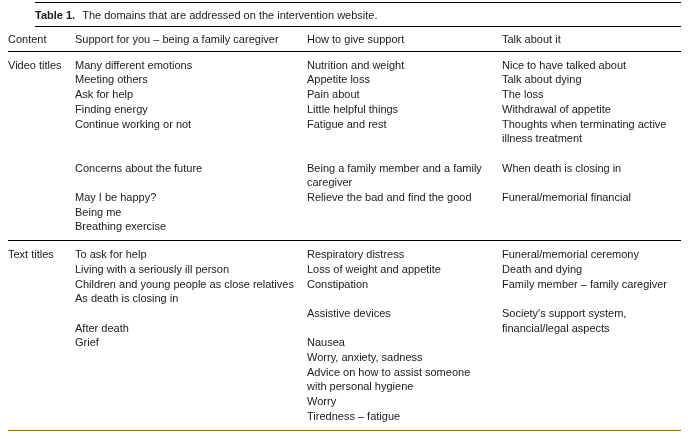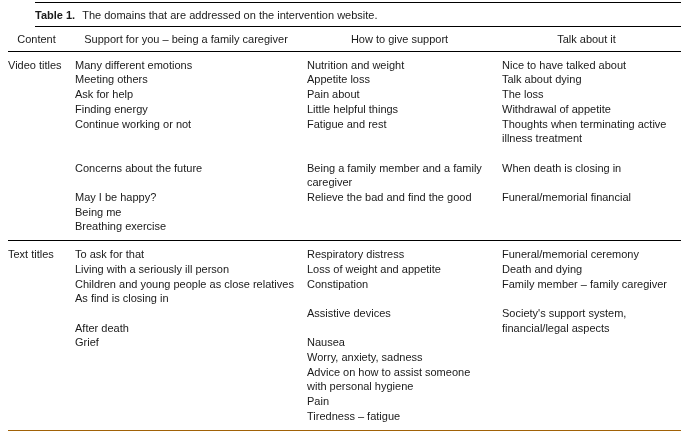--- a/index.html
+++ b/index.html
@@ -27,21 +27,21 @@
     width: 100%;
     border-collapse: collapse;
     table-layout: fixed;
   }
   col.c0 { width: 67px; }
   col.c1 { width: 232px; }
   col.c2 { width: 195px; }
   col.c3 { width: auto; }
 
   th {
-    text-align: center;
+    text-align: left;
     font-weight: normal;
     vertical-align: top;
     padding: 5px 10px 4px 0;
     border-bottom: 1px solid #000;
     white-space: nowrap;
     line-height: 14.7px;
     overflow: visible;
   }
   td {
     vertical-align: top;
@@ -120,39 +120,39 @@
             <div class="line">When death is closing in</div>
             <div class="line blank">&nbsp;</div>
             <div class="line">Funeral/memorial financial</div>
           </td>
       </tr>
       <tr class="section-last">
         <td>
           <div class="row-label">Text titles</div>
         </td>
         <td>
-            <div class="line">To ask for that</div>
+            <div class="line">To ask for help</div>
             <div class="line">Living with a seriously ill person</div>
             <div class="line">Children and young people as close relatives</div>
-            <div class="line">As find is closing in</div>
+            <div class="line">As death is closing in</div>
             <div class="line blank">&nbsp;</div>
             <div class="line">After death</div>
             <div class="line">Grief</div>
           </td>
         <td>
             <div class="line">Respiratory distress</div>
             <div class="line">Loss of weight and appetite</div>
             <div class="line">Constipation</div>
             <div class="line blank">&nbsp;</div>
             <div class="line">Assistive devices</div>
             <div class="line blank">&nbsp;</div>
             <div class="line">Nausea</div>
             <div class="line">Worry, anxiety, sadness</div>
             <div class="line">Advice on how to assist someone with personal hygiene</div>
-            <div class="line">Pain</div>
+            <div class="line">Worry</div>
             <div class="line">Tiredness – fatigue</div>
           </td>
         <td>
             <div class="line">Funeral/memorial ceremony</div>
             <div class="line">Death and dying</div>
             <div class="line">Family member – family caregiver</div>
             <div class="line blank">&nbsp;</div>
             <div class="line">Society's support system, financial/legal aspects</div>
           </td>
       </tr>

